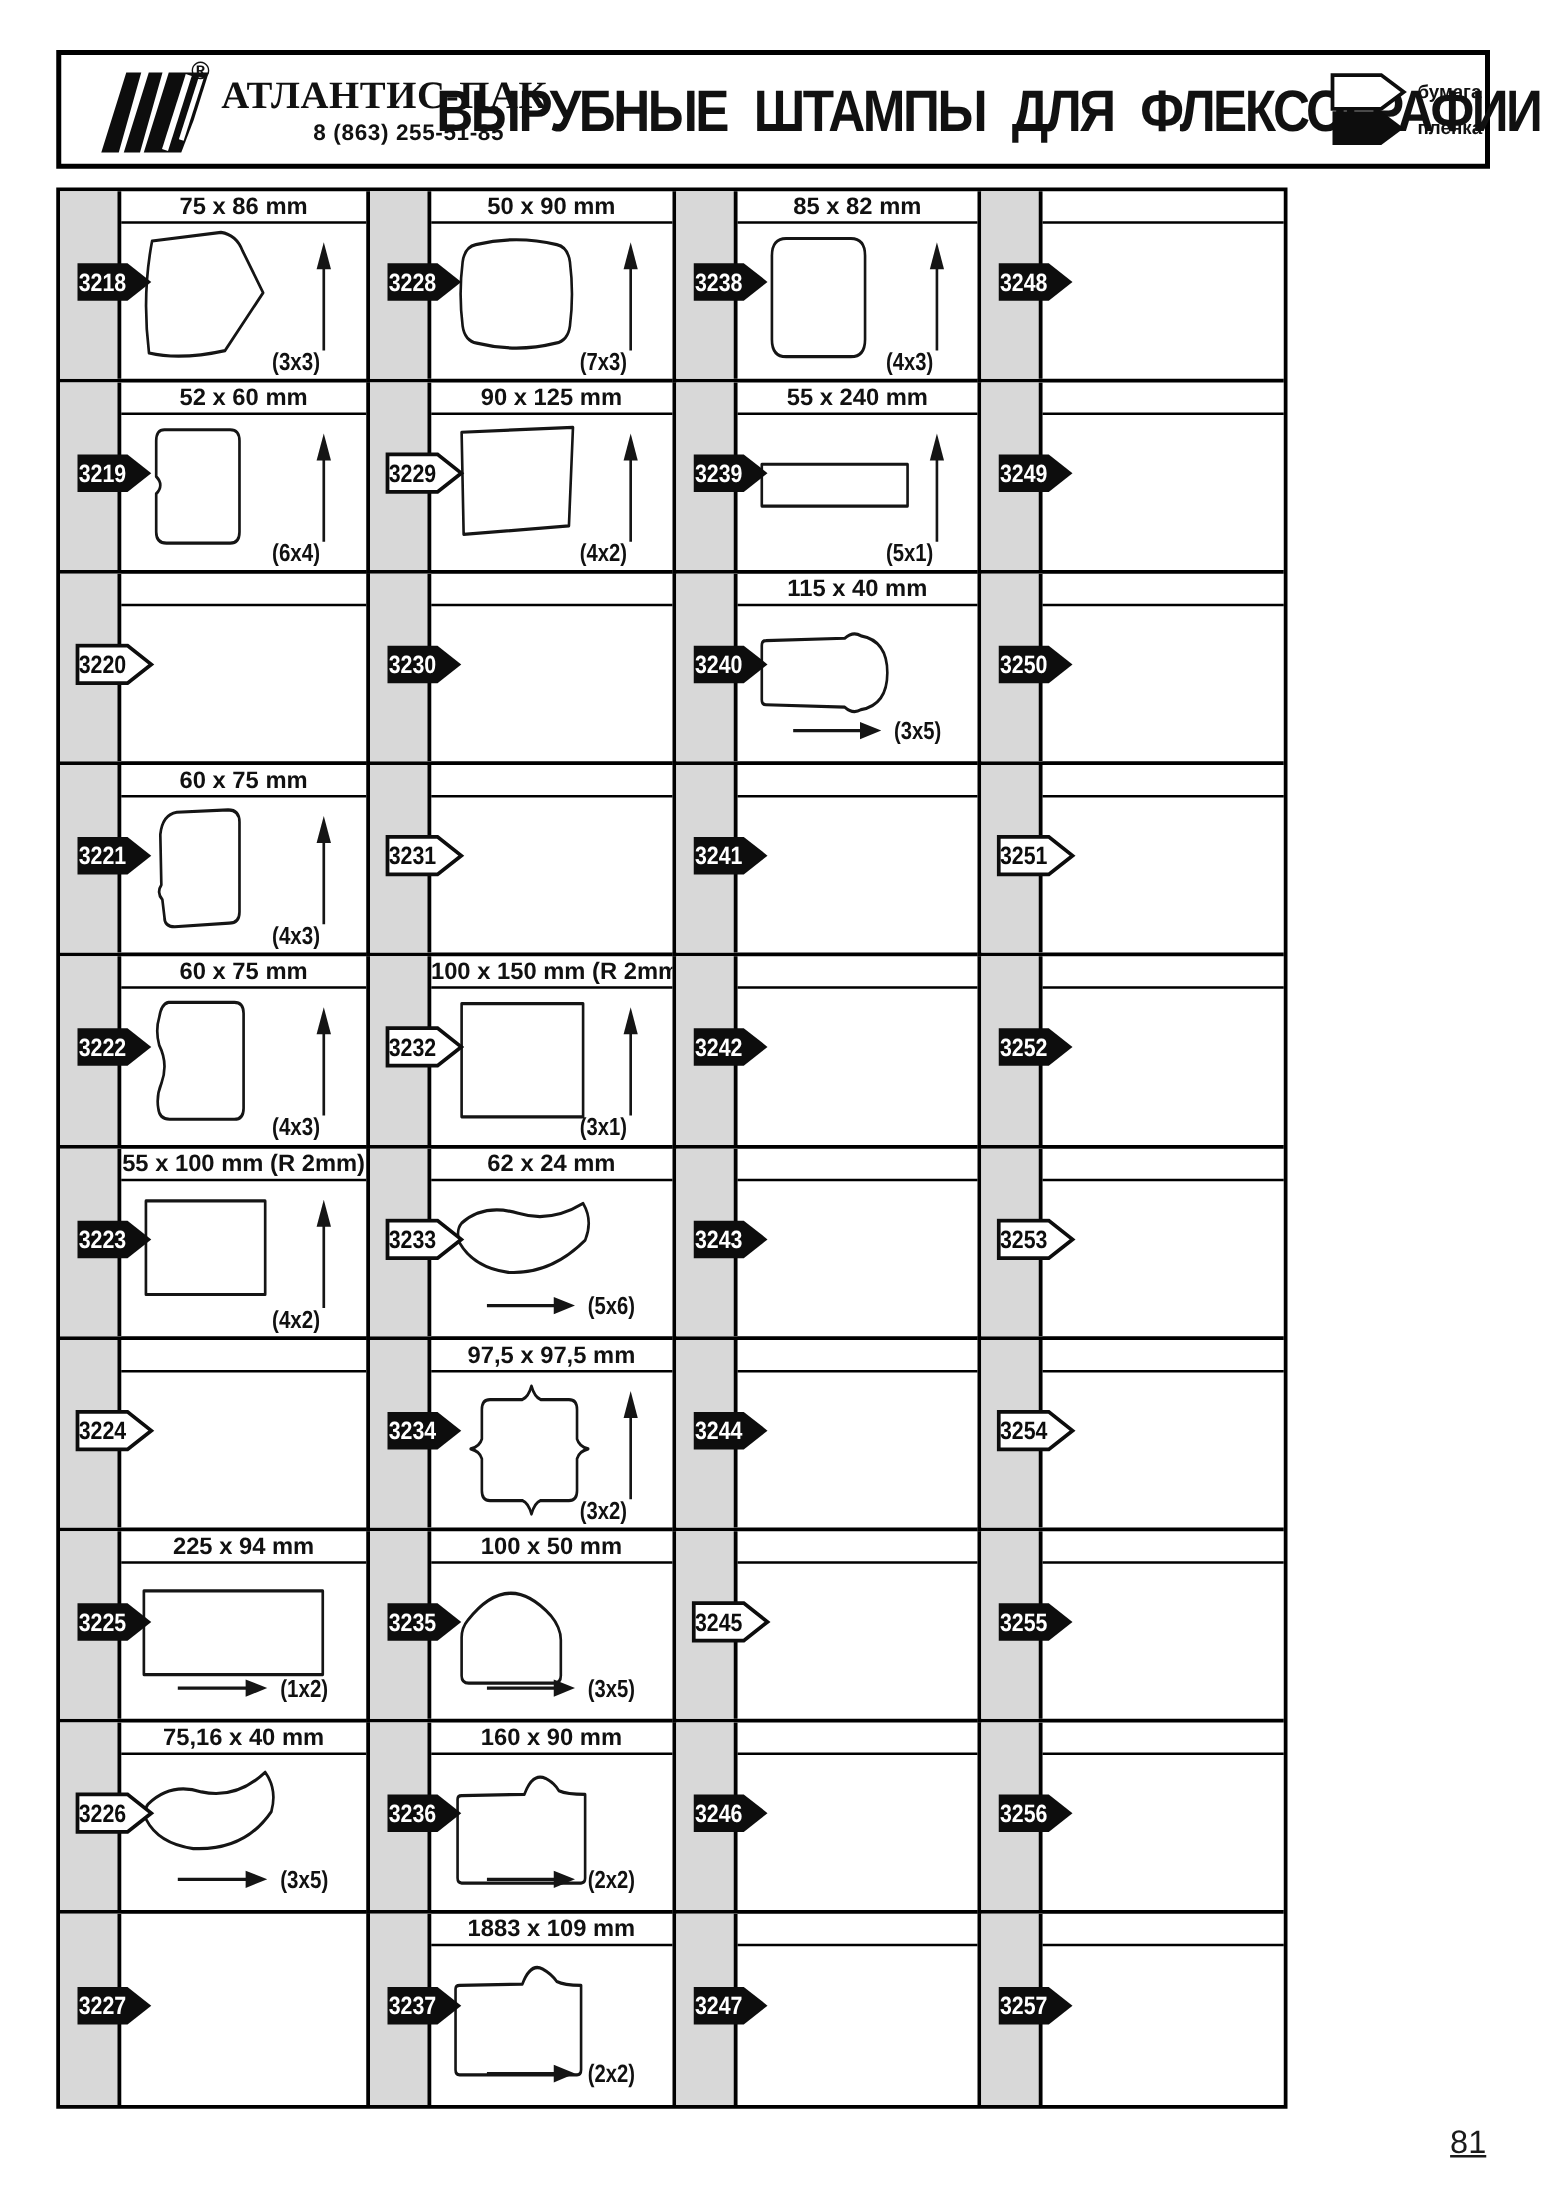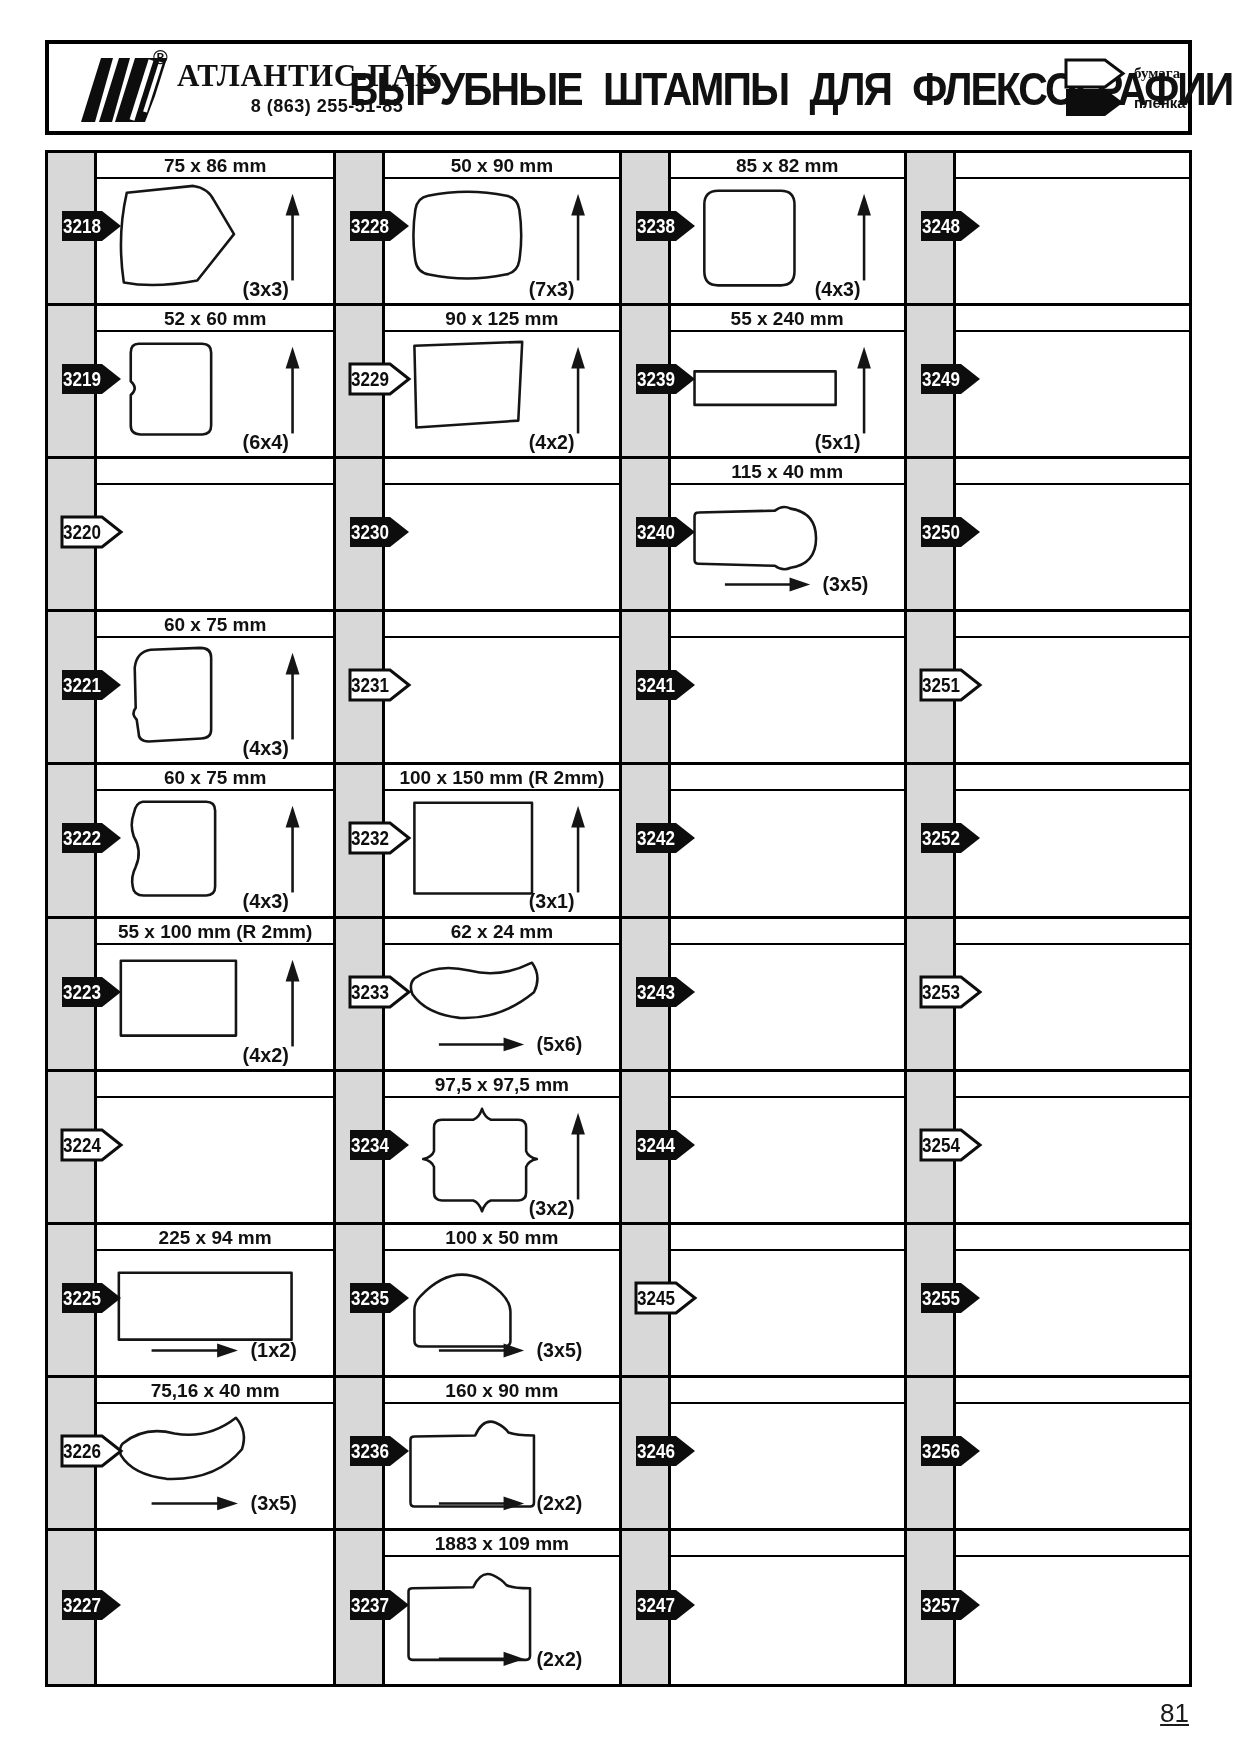--- a/index.html
+++ b/index.html
@@ -17,21 +17,21 @@
          font-weight:bold;font-size:18px;letter-spacing:.5px;}
   .main-title{position:absolute;left:300px;top:16px;width:680px;height:58px;
               font-weight:bold;font-size:41px;letter-spacing:-2px;word-spacing:12px;
               white-space:nowrap;transform:scaleY(1.14);transform-origin:left center;
               line-height:58px;}
   .legend{position:absolute;left:1015px;top:14px;width:170px;height:62px;}
   .legend-row{position:absolute;left:0;height:31px;}
   .legend-label{position:absolute;left:70px;font-weight:bold;font-size:15px;line-height:31px;}
 
   
-  .table{position:absolute;left:45px;top:150px;width:1147px;height:1537px;
+  .table{position:absolute;left:45px;top:150px;width:985px;height:1537px;
          border:3px solid #000;box-sizing:border-box;background:#fff;
          display:grid;grid-template-columns:repeat(4,1fr);
          grid-template-rows:repeat(10,1fr);grid-auto-flow:column;}
   .cell{position:relative;display:flex;border-left:3px solid #000;border-bottom:3px solid #000;
         box-sizing:border-box;min-width:0;min-height:0;}
   .cell.first-col{border-left:none;}
   .cell.last-row{border-bottom:none;}
   .strip{width:46px;flex:0 0 46px;background:#d8d8d8;border-right:3px solid #000;}
   .content{flex:1;position:relative;min-width:0;}
   .band{height:24px;border-bottom:2px solid #000;text-align:center;
@@ -68,21 +68,21 @@
     <div class="regmark">®</div>
     <div class="brand">АТЛАНТИС-ПАК</div>
     <div class="phone">8 (863) 255-51-85</div>
     <div class="main-title">ВЫРУБНЫЕ ШТАМПЫ ДЛЯ ФЛЕКСОГРАФИИ</div>
 
     <div class="legend">
       <div class="legend-row" style="top:0;">
         <svg width="62" height="31" viewBox="0 0 62 31">
           <polygon points="2,2 41,2 59,15.5 41,29 2,29" fill="#ffffff" stroke="#0d0d0d" stroke-width="3"></polygon>
         </svg>
-        <span class="legend-label" style="top:0;font-family:Liberation Serif, serif;">бумага</span>
+        <span class="legend-label" style="top:0;">бумага</span>
       </div>
       <div class="legend-row" style="top:29px;">
         <svg width="62" height="31" viewBox="0 0 62 31">
           <polygon points="2,2 41,2 59,15.5 41,29 2,29" fill="#0d0d0d"></polygon>
         </svg>
         <span class="legend-label" style="top:0;">пленка</span>
       </div>
     </div>
   </div>
 

